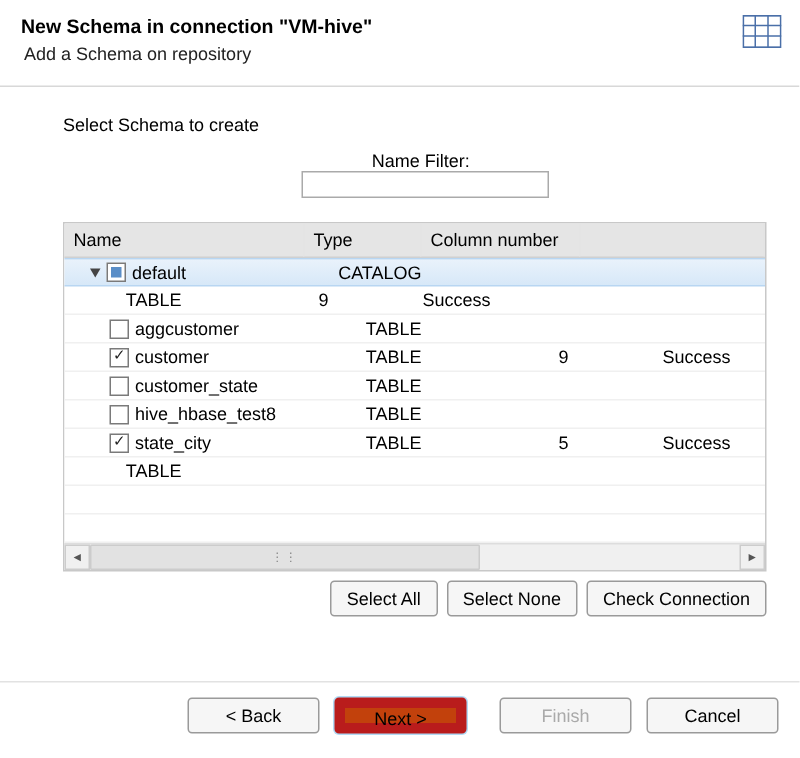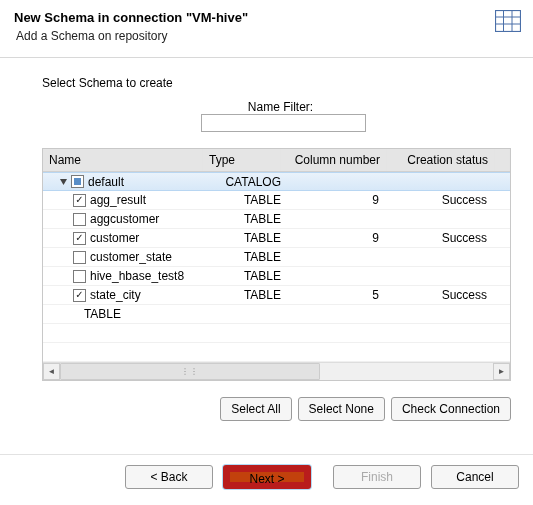--- a/index.html
+++ b/index.html
@@ -13,21 +13,21 @@
     .content { padding: 18px 22px 10px 42px; }
     .section-label { font-size: 12px; margin-bottom: 10px; }
     .filter-row { display: flex; align-items: center; margin-bottom: 16px; margin-left: 14px; flex-direction: column; }
     .filter-label { margin-right: 6px; }
     .filter-input { flex: 1; height: 20px; border: 1px solid #aaa; padding: 1px 4px; font-size: 12px; }
     .table-wrap { border: 1px solid #c8c8c8; margin-left: 0; }
     .table-head { display: flex; background: #e5e5e5; border-bottom: 1px solid #d0d0d0; }
     .th { padding: 4px 6px; font-size: 12px; border-right: 1px solid #e4e4e4; text-align: left; }
     .col-name { width: 160px; }
     .col-type { width: 78px; }
-    .col-colnum { width: 106px; text-align: right; }
+    .col-colnum { width: 106px; text-align: left; }
     .col-status { width: 108px; text-align: right; }
     .col-spacer { flex: 1; }
     .table-body { background: #fff; }
     .tr { display: flex; height: 19px; align-items: center; border-bottom: 1px solid #f0f0f0; }
     .tr.selected { background: linear-gradient(#e9f2fb, #d7e8f8); border-top: 1px solid #b8d6f2; border-bottom: 1px solid #b8d6f2; }
     .td { font-size: 12px; text-align: right; }
     .td-name { width: 160px; display: flex; align-items: center; }
     .td-type { width: 78px; padding-left: 2px; }
     .td-colnum { width: 106px; text-align: right; padding-right: 8px; }
     .td-status { width: 108px; text-align: right; padding-right: 8px; }
@@ -37,21 +37,21 @@
     .expander svg { width: 9px; height: 9px; }
     .cb { width: 13px; height: 13px; border: 1px solid #7a7a7a; background: #fff; margin-right: 4px; display: inline-flex; align-items: center; justify-content: center; cursor: pointer; flex-shrink: 0; }
     .cb.checked::after { content: "✓"; font-size: 10px; line-height: 1; color: #222; }
     .cb.partial::after { content: ""; width: 7px; height: 7px; background: #5a8ec7; display: block; }
     .tr.empty { border-bottom: 1px solid #f0f0f0; }
     .hscroll { height: 18px; background: #f0f0f0; display: flex; align-items: center; border-top: 1px solid #ddd; position: relative; }
     .hscroll .arrow { width: 17px; height: 17px; background: #f0f0f0; border: 1px solid #ccc; display: flex; align-items: center; justify-content: center; font-size: 8px; color: #555; cursor: pointer; }
     .hscroll .track { flex: 1; height: 17px; position: relative; }
     .hscroll .thumb { position: absolute; left: 0; top: 0; bottom: 0; width: 60%; background: #e2e2e2; border: 1px solid #ccc; border-radius: 1px; }
     .hscroll .grip { position: absolute; left: 50%; top: 3px; bottom: 3px; width: 8px; transform: translateX(-50%); display: flex; align-items: center; justify-content: center; color: #888; font-size: 8px; letter-spacing: 1px; }
-    .action-row { display: flex; justify-content: flex-end; gap: 6px; margin-top: 16px; }
+    .action-row { display: flex; justify-content: flex-end; gap: 6px; margin-top: 6px; }
     .btn { height: 24px; padding: 0 10px; border: 1px solid #9a9a9a; background: #f6f6f6; border-radius: 3px; font-size: 12px; cursor: pointer; }
     .footer { position: absolute; bottom: 0; left: 0; right: 0; padding: 10px 14px 16px 14px; display: flex; justify-content: flex-end; gap: 8px; background: #fff; border-top: 1px solid #e2e2e2; }
     .nav-btn-wrap { display: flex; gap: 10px; }
     .nav-btn { width: 88px; height: 24px; border: 1px solid #9a9a9a; background: #f6f6f6; border-radius: 3px; font-size: 12px; cursor: pointer; }
     .nav-btn.primary { border: 7px solid #b91c1c; box-shadow: 0 0 0 1px rgba(59,162,230,0.4); background: #c2410c; }
     .nav-btn.disabled { color: #aaa; cursor: default; }
   </style>
 </head>
 <body>
 
@@ -75,45 +75,39 @@
   <div class="filter-row">
     <span class="filter-label">Name Filter:</span>
     <input class="filter-input" type="text" value="" style="">
   </div>
 
   <div class="table-wrap">
     <div class="table-head">
       <div class="th col-name">Name</div>
       <div class="th col-type">Type</div>
       <div class="th col-colnum">Column number</div>
-      <div class="th col-status">Creation status</div>
       <div class="th col-spacer"></div>
     </div>
     <div class="table-body" id="table-body">
         <div class="tr selected">
           <div class="td td-name">
             <span class="indent1"></span>
             <span class="expander">
               <svg viewBox="0 0 9 9">
                 <path d="M1 2 L8 2 L4.5 8 Z" fill="#444"></path>
               </svg>
             </span>
             <span class="cb partial"></span>
             <span>default</span>
           </div>
           <div class="td td-type">CATALOG</div>
           <div class="td td-colnum"></div>
           <div class="td td-status"></div>
         </div>
         <div class="tr">
-          <div class="td td-name">
-            <span class="indent2"></span>
-            <span class="cb checked"></span>
-            <span>agg_result</span>
-          </div>
           <div class="td td-type">TABLE</div>
           <div class="td td-colnum">9</div>
           <div class="td td-status">Success</div>
         </div>
         <div class="tr">
           <div class="td td-name">
             <span class="indent2"></span>
             <span class="cb"></span>
             <span>aggcustomer</span>
           </div>

